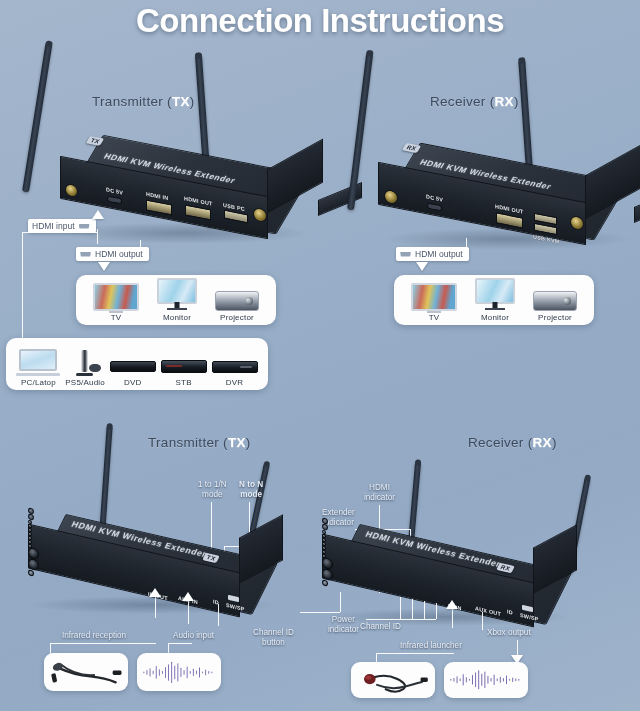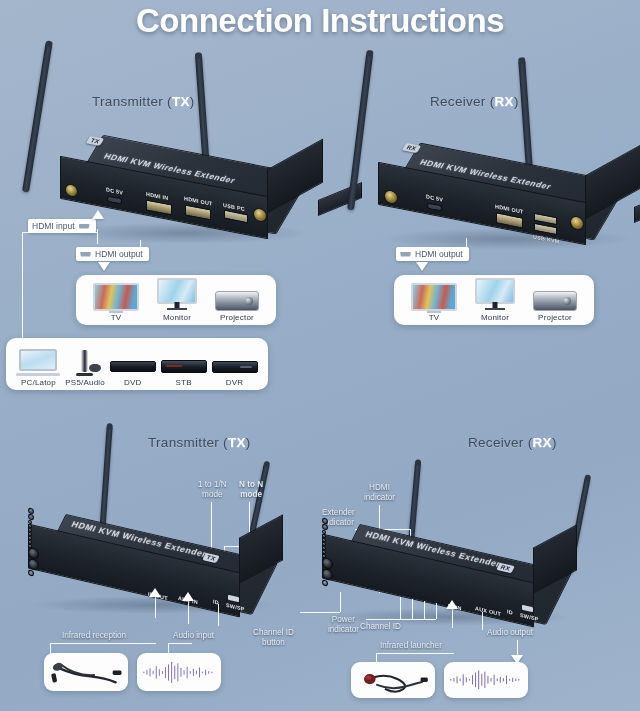--- a/index.html
+++ b/index.html
@@ -495,26 +495,26 @@
 
   <div class="lead v" style="left:400px;top:597px;height:22px;"></div>
   <div class="lead v" style="left:412px;top:599px;height:20px;"></div>
   <div class="lead v" style="left:424px;top:601px;height:18px;"></div>
   <div class="lead v" style="left:436px;top:603px;height:16px;"></div>
   <div class="lead h" style="left:366px;top:619px;width:70px;"></div>
   <div class="callout" style="left:360px; top:622px;">Channel ID</div>
 
   <div class="lead v" style="left:452px;top:608px;height:20px;"></div>
   <div class="arrow-up" style="left:446px;top:600px;"></div>
-  <div class="callout" style="left:380px; top:641px;">Infrared launcher</div>
+  <div class="callout" style="left:400px; top:641px;">Infrared launcher</div>
   <div class="lead h" style="left:376px;top:653px;width:78px;"></div>
   <div class="lead v" style="left:376px;top:653px;height:10px;"></div>
 
   <div class="lead v" style="left:482px;top:612px;height:18px;"></div>
-  <div class="callout" style="left:487px; top:628px;">Audio output</div>
+  <div class="callout" style="left:487px; top:628px;">Xbox output</div>
   <div class="lead v" style="left:517px;top:640px;height:18px;"></div>
   <div class="arrow-down" style="left:511px;top:655px;"></div>
 
   <div class="accp" style="left:351px; top:662px; width:84px; height:36px;">
     <svg viewBox="0 0 100 40" width="74" height="29">
       <path d="M22 16 q18 -6 34 2 q16 8 8 14 q-10 7 -24 0" stroke="#23272c" stroke-width="3" fill="none" stroke-linecap="round"></path>
       <path d="M28 26 q20 8 40 2 q14 -4 22 -6" stroke="#2b3036" stroke-width="2.8" fill="none" stroke-linecap="round"></path>
       <ellipse cx="18" cy="18" rx="8" ry="7" fill="#6d1f22"></ellipse>
       <ellipse cx="16" cy="16" rx="4" ry="3" fill="#9b3438"></ellipse>
       <rect x="88" y="16" width="10" height="6" rx="2" fill="#1b1f24"></rect>

